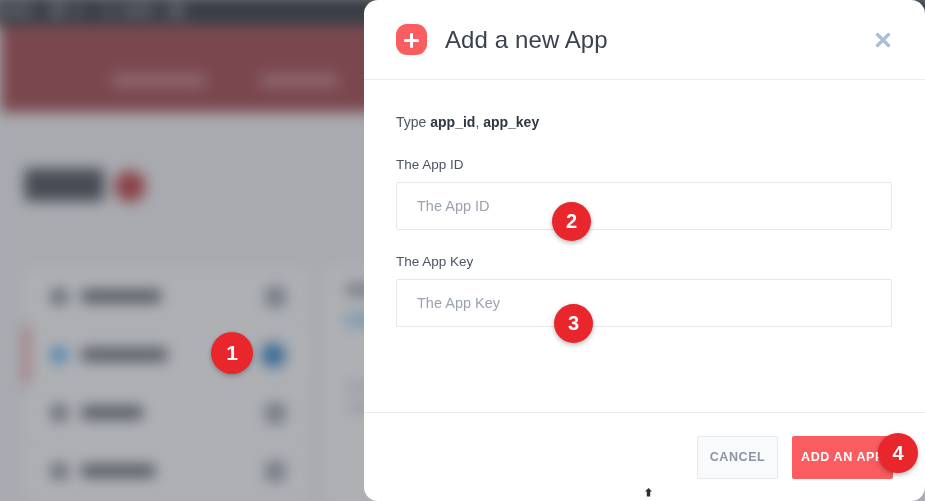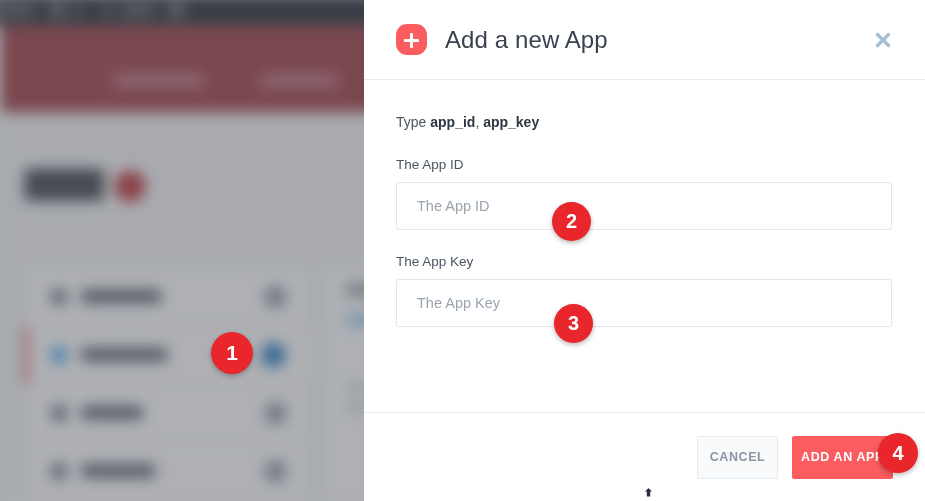--- a/index.html
+++ b/index.html
@@ -177,20 +177,21 @@
 
   
   #modal {
     position: absolute;
     left: 364px; top: 0;
     width: 561px;
     height: 501px;
     background: #ffffff;
     display: flex;
     flex-direction: column;
+    border-radius: 14px;
   }
 
   #modal-header {
     position: relative;
     height: 80px;
     flex: 0 0 80px;
     border-bottom: 1px solid #e7ecf1;
     display: flex;
     align-items: center;
     padding: 0 32px 0 32px;

